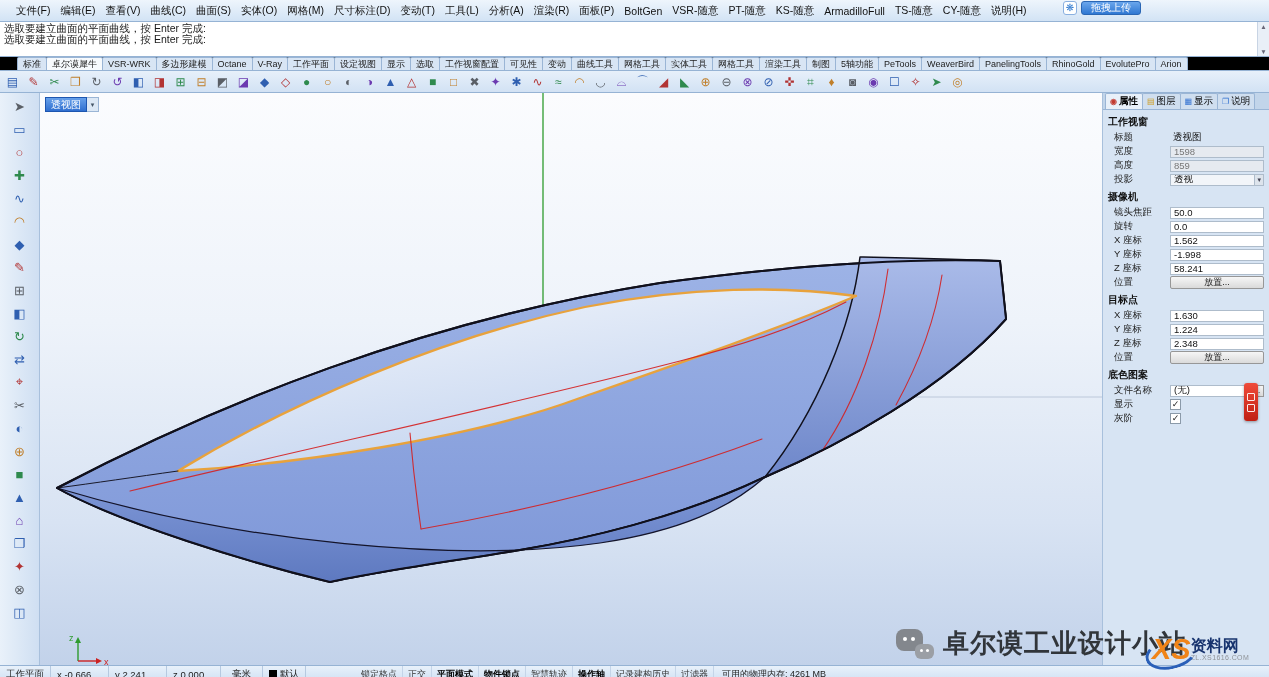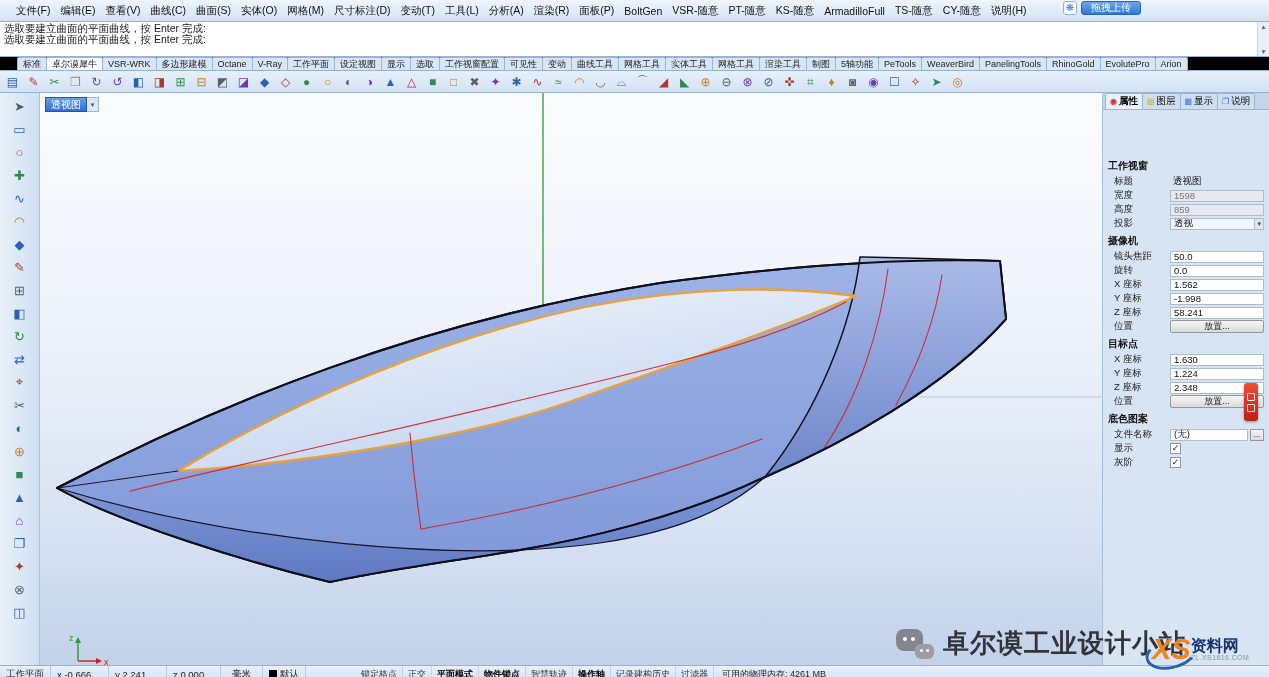--- a/index.html
+++ b/index.html
@@ -38,21 +38,21 @@
   .vp-label{position:absolute;left:5px;top:4px;display:flex;z-index:5;cursor:pointer;}
   .vp-label-text{background:linear-gradient(#66a0ea,#2f6fd0);color:#fff;font-size:10px;padding:0 5px;line-height:13px;border:1px solid #1d56b0;}
   .vp-label-dd{width:12px;background:#dce8f5;border:1px solid #9ab5d5;border-left:none;font-size:7px;line-height:13px;text-align:center;color:#456;}
 
   
   .rpanel{width:167px;background:#d7e4f3;border-left:1px solid #a8c0dc;font-size:10.5px;display:flex;flex-direction:column;}
   .rp-tabs{height:17px;display:flex;background:#c2d5ea;border-bottom:1px solid #9ab5d5;padding-left:2px;align-items:flex-end;}
   .rp-tab{display:flex;align-items:center;gap:2px;font-size:9.5px;padding:1px 4px;border:1px solid #9ab5d5;border-bottom:none;background:#cfdeef;margin-right:-1px;border-radius:2px 2px 0 0;cursor:pointer;}
   .rp-tab.active{background:#e8f0f9;font-weight:bold;}
   .rp-tab-icon{font-size:8px;line-height:8px;}
-  .rp-body{flex:1;padding:2px 3px;overflow:hidden;margin-top:44px;}
+  .rp-body{flex:1;padding:2px 3px;overflow:hidden;}
   .ptitle{font-weight:bold;font-size:10px;padding:3px 2px 2px;color:#111;}
   .prow{display:flex;align-items:center;height:13px;margin:0 2px 1px 8px;}
   .plabel{width:56px;font-size:9.5px;color:#222;white-space:nowrap;overflow:hidden;}
   .pval{flex:1;height:12px;font-size:9.5px;display:flex;align-items:center;padding:0 3px;white-space:nowrap;overflow:hidden;}
   .pval.plain{color:#111;}
   .pval.gray{background:#e6eaf0;border:1px solid #aebccb;color:#777;}
   .pval.white{background:#fff;border:1px solid #aebccb;color:#111;}
   .pval.dd{background:#f2f5f9;border:1px solid #aebccb;color:#111;justify-content:space-between;cursor:pointer;}
   .dd-arrow{font-size:7px;color:#445;background:#dde4ec;border-left:1px solid #aebccb;margin-right:-3px;padding:0 2px;line-height:10px;}
   .pbtn{flex:1;height:13px;font-size:9px;background:linear-gradient(#f6f6f6,#dadada);border:1px solid #979797;border-radius:2px;display:flex;align-items:center;justify-content:center;color:#222;cursor:pointer;}

